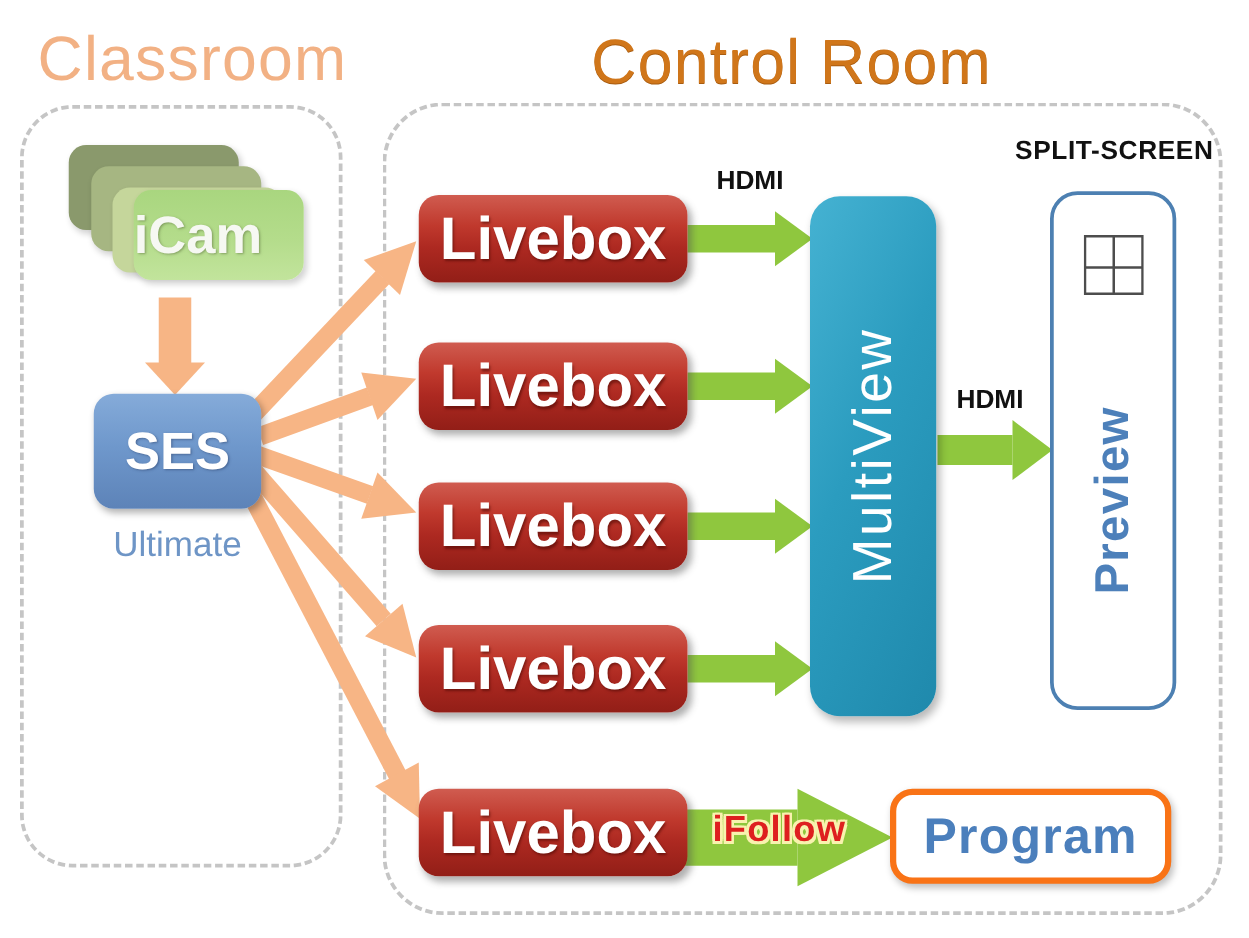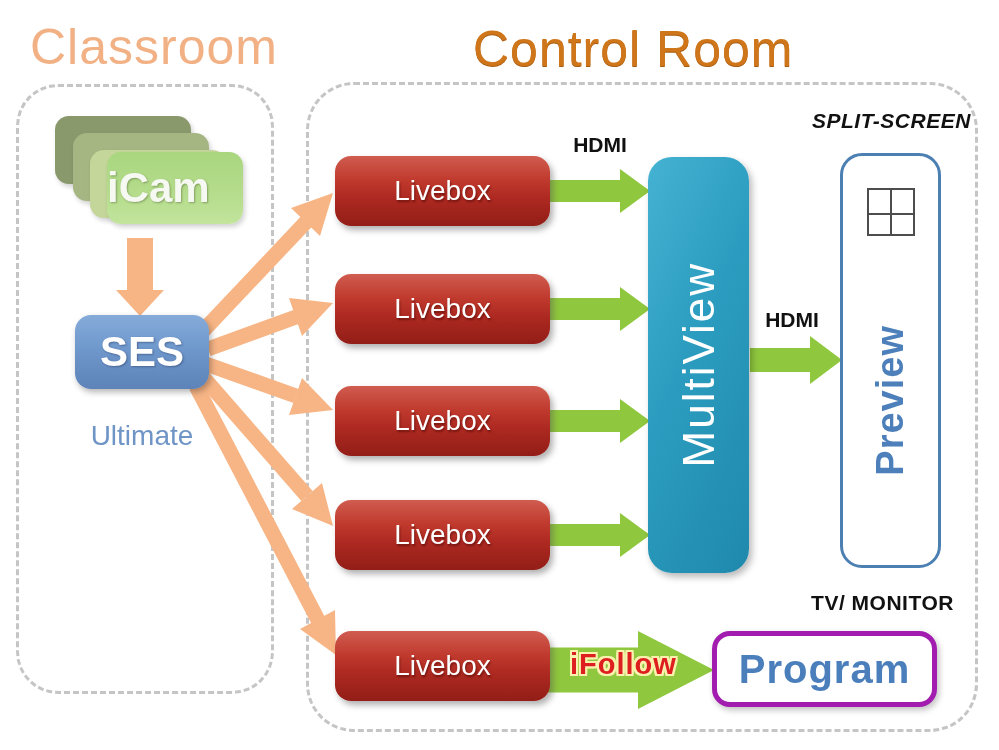--- a/index.html
+++ b/index.html
@@ -19,55 +19,55 @@
   .arrow-layer{position:absolute;left:0;top:0;z-index:2;pointer-events:none;}
   
   .icam-card{position:absolute;width:136px;height:68px;border-radius:14px;z-index:3;box-shadow:2px 3px 5px rgba(0,0,0,0.18);}
   .icam-c1{left:55px;top:116px;background:#8a996c;}
   .icam-c2{left:73px;top:133px;background:#a6b682;}
   .icam-c3{left:90px;top:150px;background:#c5d69b;}
   .icam-front{left:107px;top:152px;height:72px;background:linear-gradient(180deg,#a9d67f 0%,#b4dc8b 55%,#c2e49c 100%);
     display:flex;align-items:center;justify-content:flex-start;}
   .icam-label{color:#f6f8f2;font-size:42px;font-weight:bold;text-shadow:1px 1px 2px rgba(90,110,60,0.55);}
   
-  .ses-box{position:absolute;left:75px;top:315px;width:134px;height:74px;border-radius:16px;z-index:3;
+  .ses-box{position:absolute;left:75px;top:315px;width:134px;height:92px;border-radius:16px;z-index:3;
     background:linear-gradient(180deg,#85abd9 0%,#6f98cc 45%,#5d83b8 100%);
     box-shadow:2px 3px 6px rgba(0,0,0,0.3);display:flex;align-items:center;justify-content:center;}
   .ses-label{color:#ffffff;font-size:42px;font-weight:bold;text-shadow:1px 1px 2px rgba(40,60,100,0.5);}
   .ultimate-label{position:absolute;left:75px;top:392px;width:134px;text-align:center;z-index:3;
     color:#6e95c6;font-size:28px;margin-top:28px;}
   
   .livebox{position:absolute;left:335px;width:215px;height:70px;border-radius:16px;z-index:3;
     background:linear-gradient(180deg,#d05c50 0%,#c0392d 35%,#ad2921 60%,#921e17 100%);
     box-shadow:3px 4px 6px rgba(80,80,80,0.45);
     display:flex;align-items:center;justify-content:center;}
-  .livebox-label{color:#ffffff;font-size:28px;font-weight:normal;text-shadow:1px 2px 2px rgba(80,10,5,0.6);}
+  .livebox-label{color:#ffffff;font-size:48px;font-weight:bold;text-shadow:1px 2px 2px rgba(80,10,5,0.6);}
   
   .multiview-box{position:absolute;left:648px;top:157px;width:101px;height:416px;border-radius:24px;z-index:3;
     background:linear-gradient(115deg,#45b2d2 0%,#2b9cbf 45%,#1f89ac 100%);
     box-shadow:3px 4px 7px rgba(0,0,0,0.28);display:flex;align-items:center;justify-content:center;}
   .vertical-text{writing-mode:vertical-rl;transform:rotate(180deg);white-space:nowrap;}
   .multiview-label{color:#ffffff;font-size:44px;font-weight:400;letter-spacing:2px;}
   
   .preview-box{position:absolute;left:840px;top:153px;width:101px;height:415px;border-radius:22px;z-index:3;
     background:#ffffff;border:3px solid #4d80b2;box-sizing:border-box;
     display:flex;flex-direction:column;align-items:center;}
   .split-icon{margin-top:32px;}
   .preview-label-wrap{flex:1;display:flex;align-items:center;justify-content:center;}
   .preview-label{color:#4d80ba;font-size:38px;font-weight:bold;letter-spacing:1px;}
   
   .program-box{position:absolute;left:712px;top:631px;width:225px;height:76px;border-radius:18px;z-index:3;
-    background:#ffffff;border:5px solid #a21caf;box-sizing:border-box;
+    background:#ffffff;border:5px solid #f97316;box-sizing:border-box;
     box-shadow:2px 3px 6px rgba(0,0,0,0.25);display:flex;align-items:center;justify-content:center;}
   .program-label{color:#4b7fbc;font-size:40px;font-weight:bold;letter-spacing:1px;}
   
   .small-label{position:absolute;z-index:3;color:#111111;font-size:21px;font-weight:600;white-space:nowrap;}
   .hdmi-top{left:565px;top:133px;width:70px;text-align:center;}
   .hdmi-right{left:757px;top:308px;width:70px;text-align:center;}
-  .splitscreen-caption{left:812px;top:109px;width:152px;text-align:center;letter-spacing:0.5px;font-style:italic;}
+  .splitscreen-caption{left:812px;top:109px;width:152px;text-align:center;letter-spacing:0.5px;}
   .tvmonitor-caption{left:800px;top:591px;width:165px;text-align:center;letter-spacing:0.5px;}
   
   .ifollow-label{position:absolute;left:570px;top:648px;width:132px;z-index:4;
     color:#de1f1f;font-size:29px;font-weight:bold;letter-spacing:1px;
     text-shadow:-2px 0 #f8f2ae,2px 0 #f8f2ae,0 -2px #f8f2ae,0 2px #f8f2ae,
       -2px -2px #f8f2ae,2px -2px #f8f2ae,-2px 2px #f8f2ae,2px 2px #f8f2ae;}
 </style>
 </head>
 <body>
 
@@ -172,21 +172,20 @@
     <svg class="split-icon" width="48" height="48" viewBox="0 0 48 48">
       <rect x="1" y="1" width="46" height="46" fill="#ffffff" stroke="#4d4d4d" stroke-width="2"></rect>
       <line x1="24" y1="1" x2="24" y2="47" stroke="#4d4d4d" stroke-width="2"></line>
       <line x1="1" y1="26" x2="47" y2="26" stroke="#4d4d4d" stroke-width="2"></line>
     </svg>
     <div class="preview-label-wrap">
       <span class="vertical-text preview-label">Preview</span>
     </div>
   </div>
 
-  <div class="small-label tvmonitor-caption">TV/ MONITOR</div>
   <div class="program-box">
     <span class="program-label">Program</span>
   </div>
 
   <div class="small-label hdmi-top">HDMI</div>
   <div class="small-label hdmi-right">HDMI</div>
   <div class="ifollow-label">iFollow</div>
 
 </div>
 

